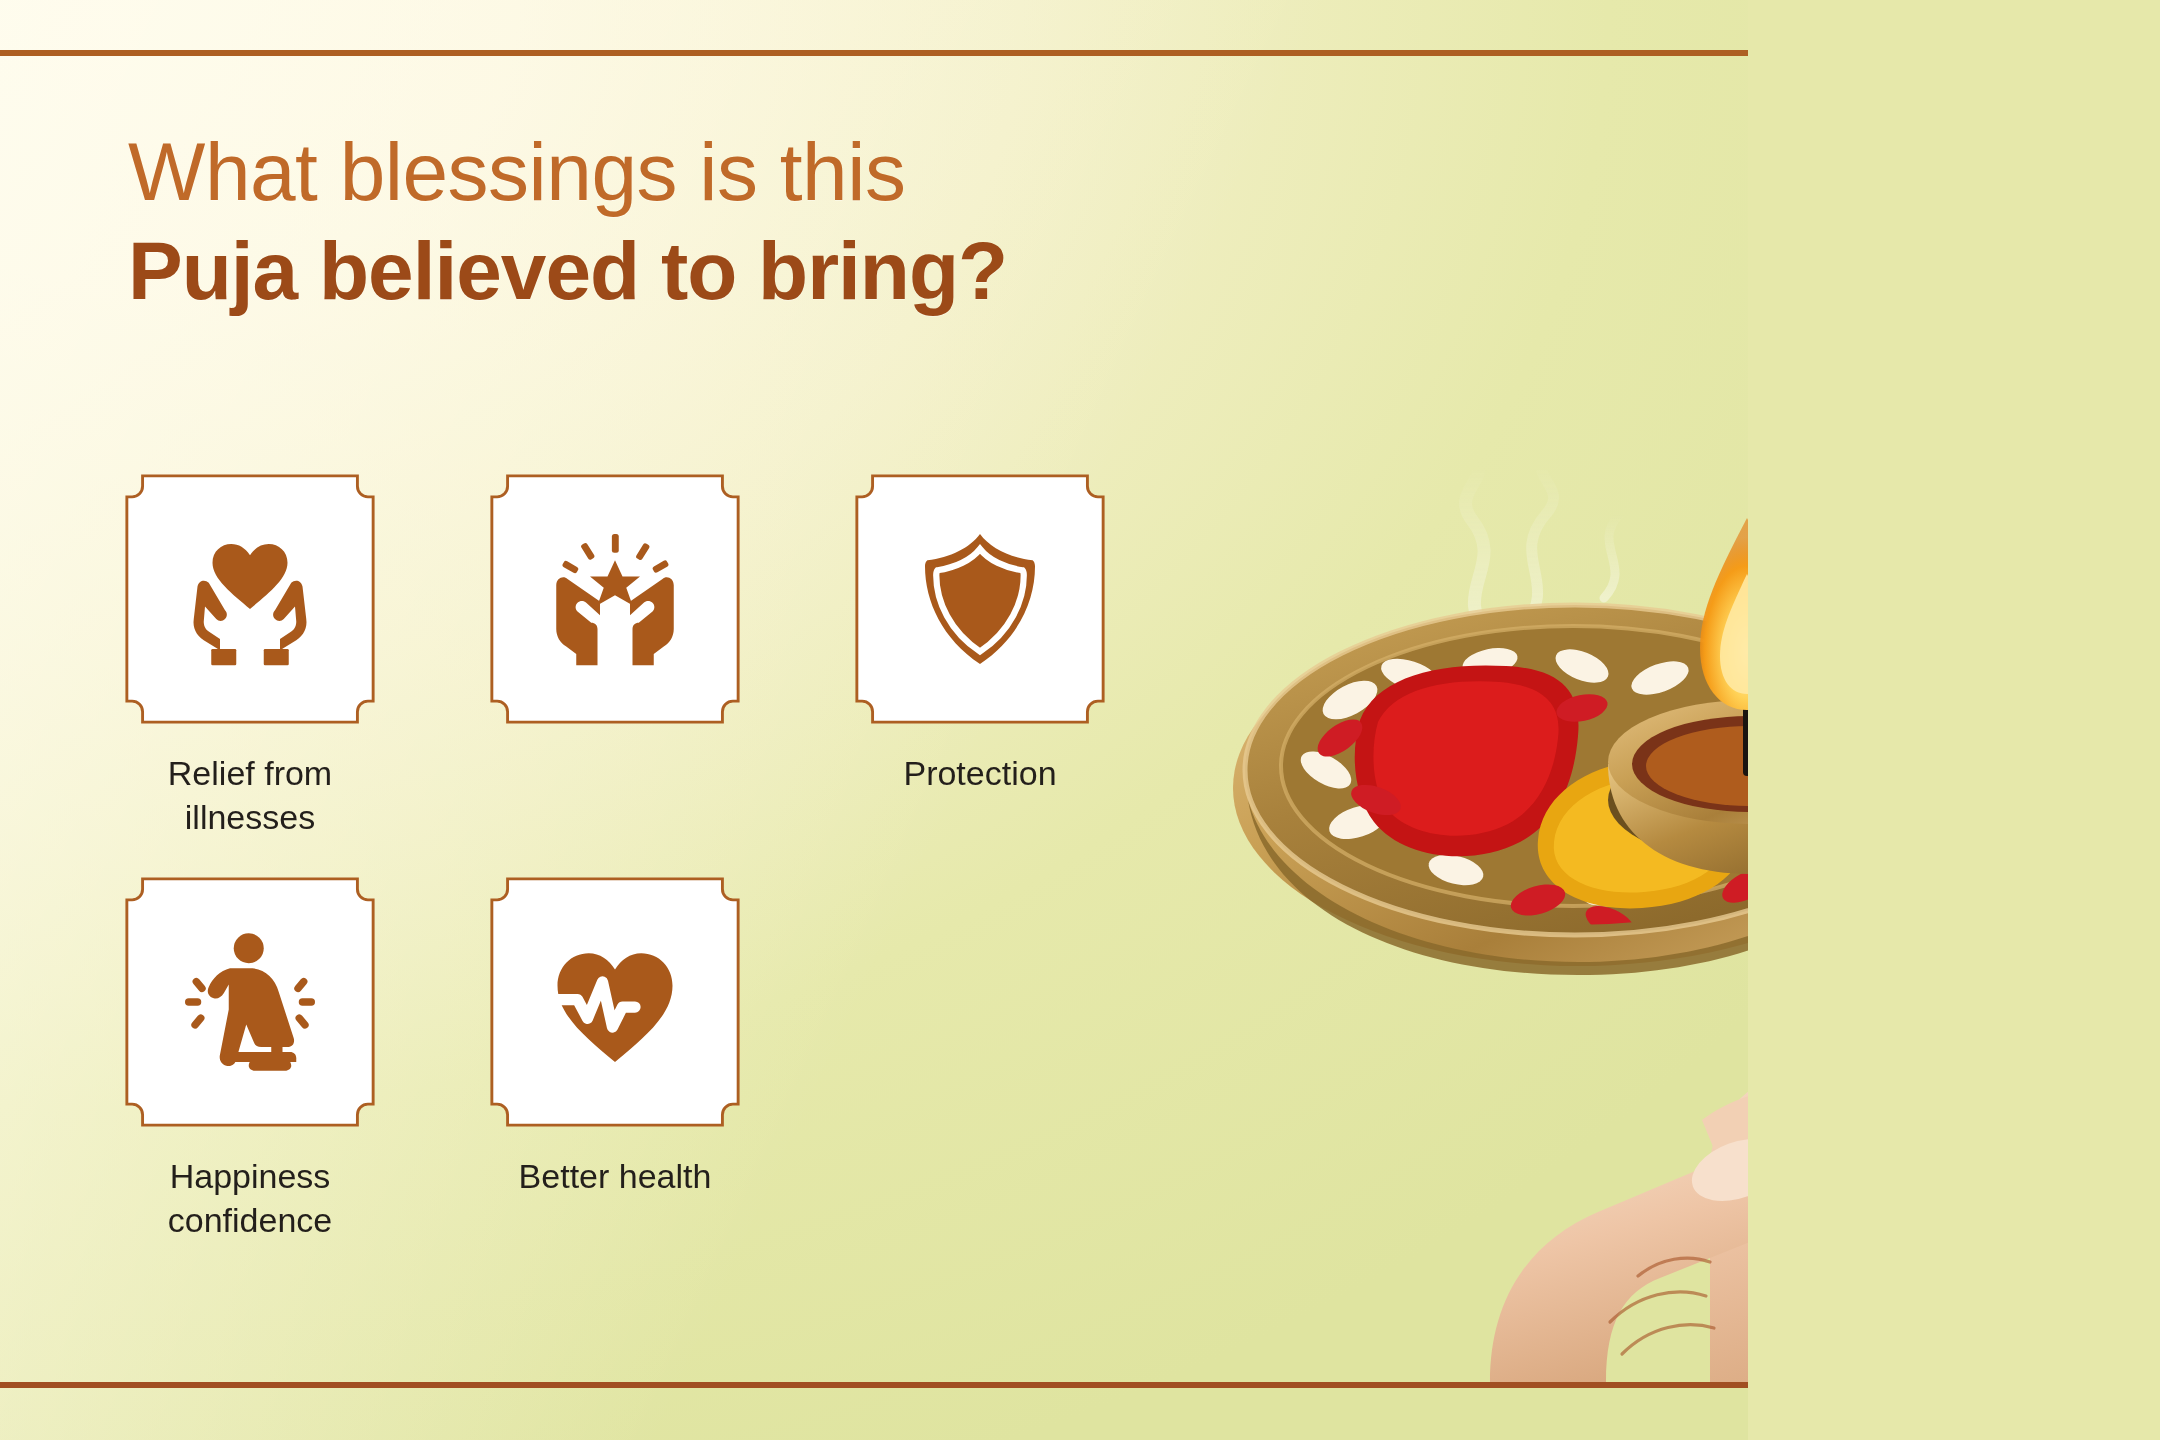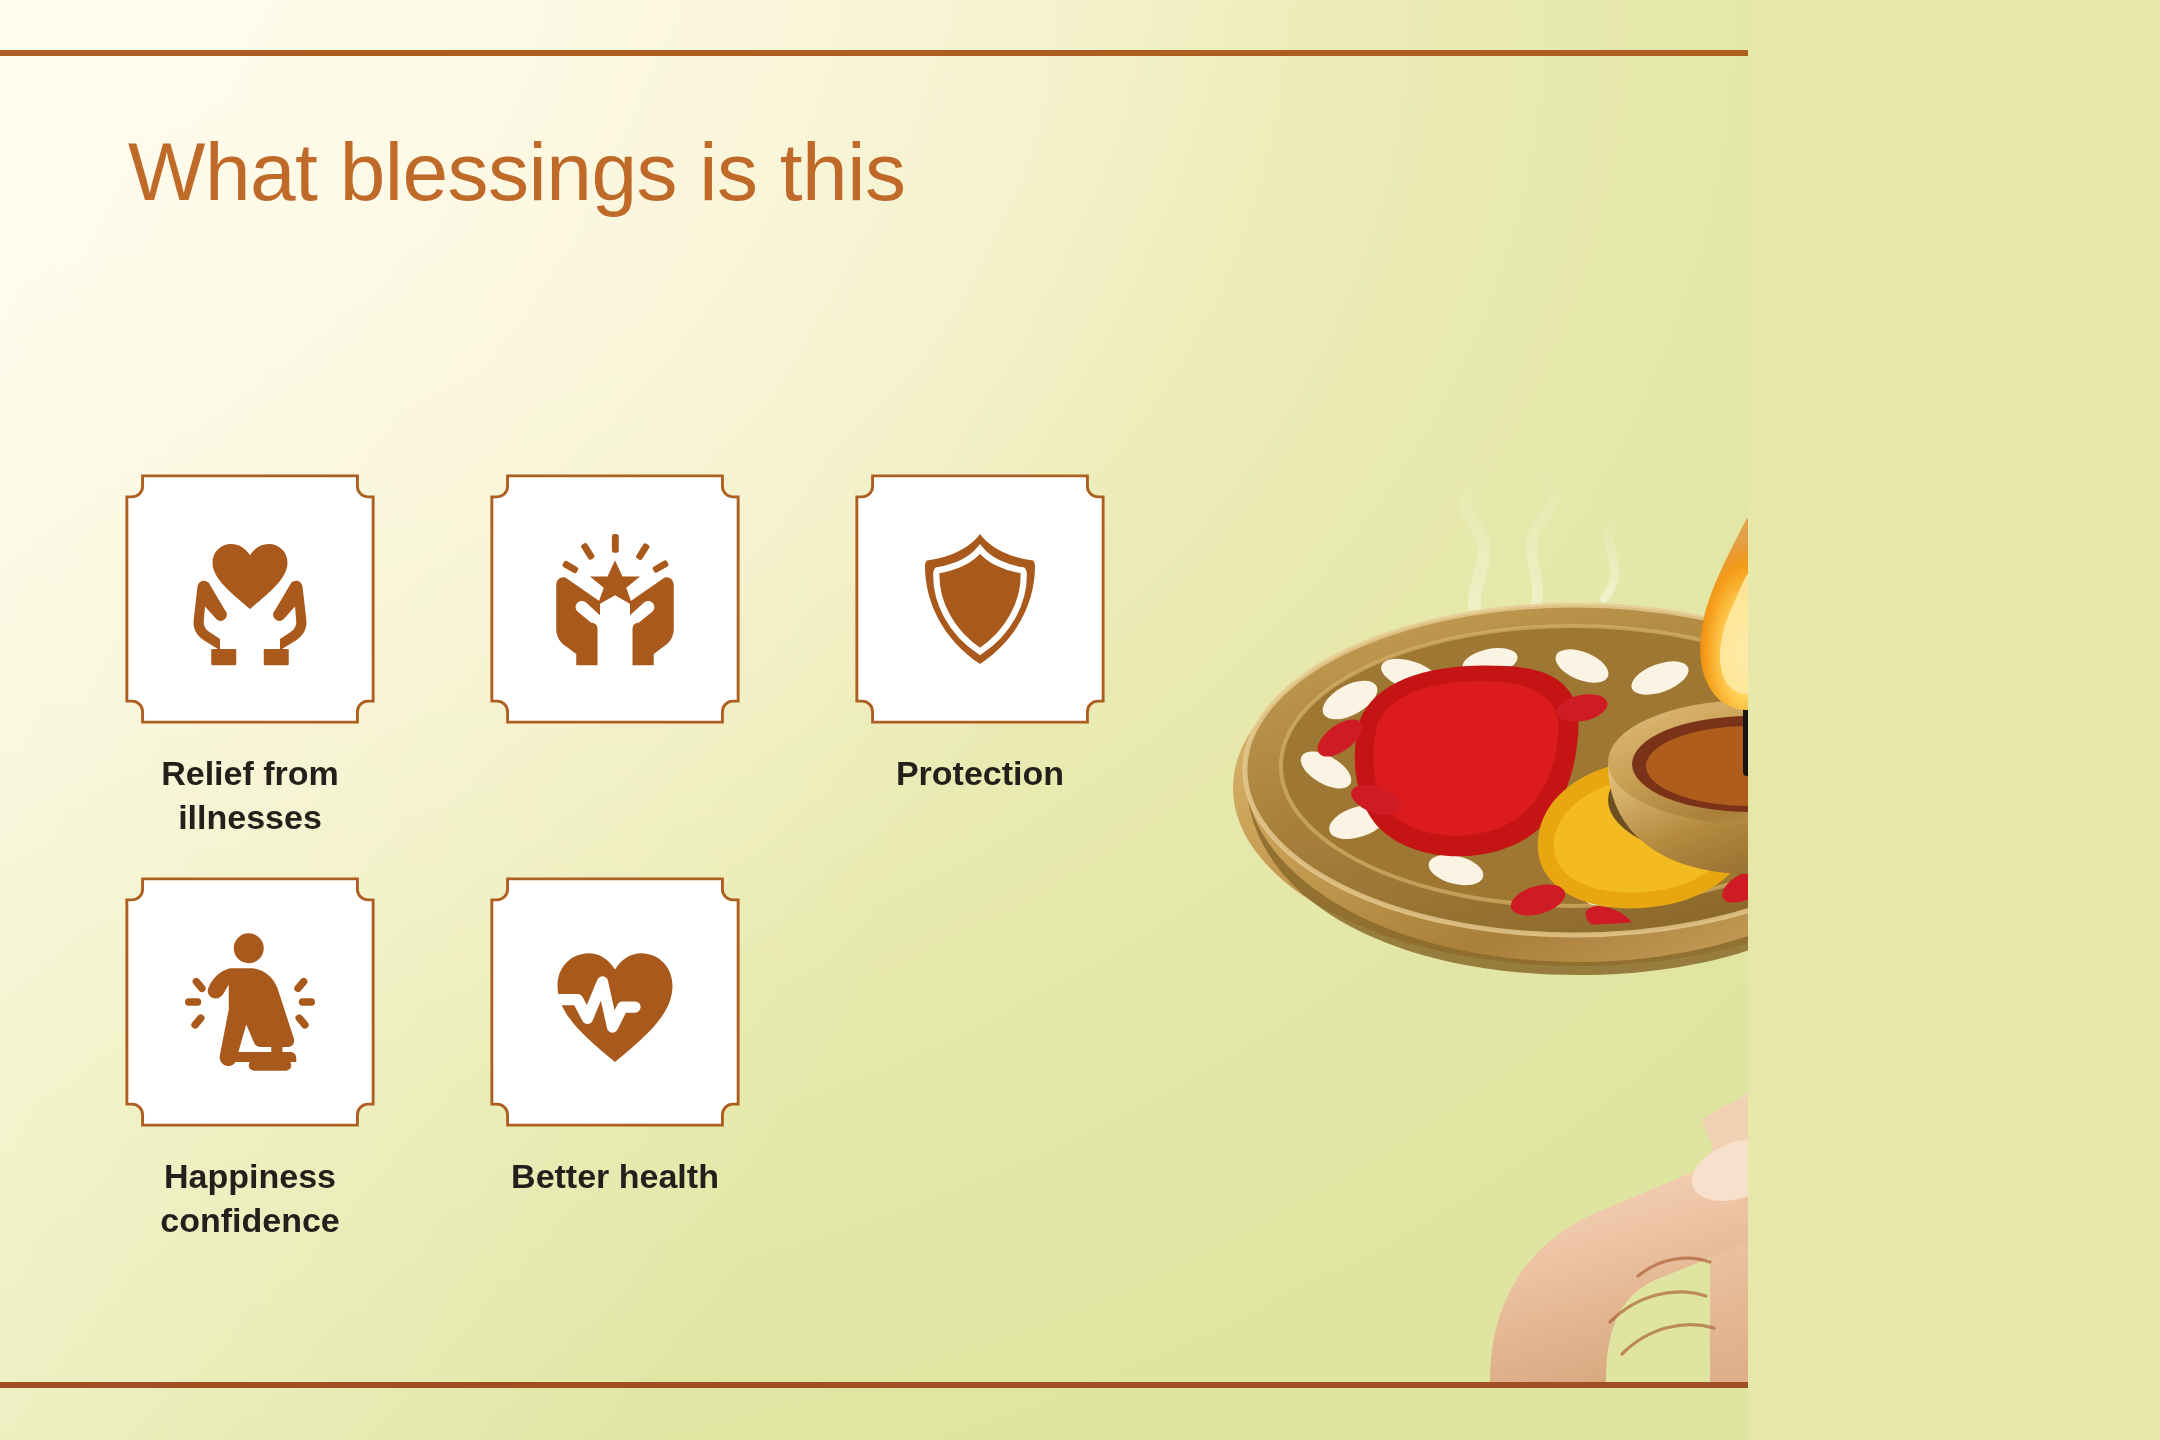--- a/index.html
+++ b/index.html
@@ -79,21 +79,21 @@
     position:relative;
     width:150px; height:150px;
     z-index:2;
   }
   .card .glyph svg { width:100%; height:100%; display:block; }
 
   .caption {
     margin-top:22px;
     text-align:center;
     font-size:34px;
-    font-weight:700;
+    font-weight:400;
     color:#231f1b;
     line-height:1.28;
     max-width:290px;
   }
   .cell.wide .caption { max-width:340px; }
 
   
   .photo {
     position:absolute;
     left:1190px; top:470px;
@@ -106,20 +106,21 @@
 </head>
 <body>
 
 <div id="canvas">
 
   <div class="rule top"></div>
   <div class="rule bottom"></div>
 
   <div class="heading">
     <span class="l1">What blessings is this</span>
+    <span class="l2">Puja believed to bring?</span>
   </div>
 
   <div class="grid">
 
     <div class="cell">
       <div class="card">
         <svg class="frame" viewBox="0 0 100 100" preserveAspectRatio="none">
           <path d="M9,3 H91 A0,0 0 0 1 91,3 V7 A4,4 0 0 0 95,11 H97 V89 H95 A4,4 0 0 0 91,93 V97 H9 V93 A4,4 0 0 0 5,89 H3 V11 H5 A4,4 0 0 0 9,7 Z" fill="#ffffff" stroke="#ad5f22" stroke-width="1.1"></path>
         </svg>
         <span class="glyph">

